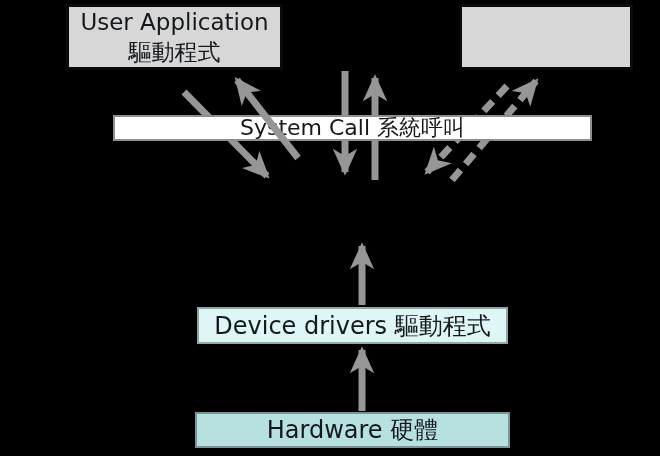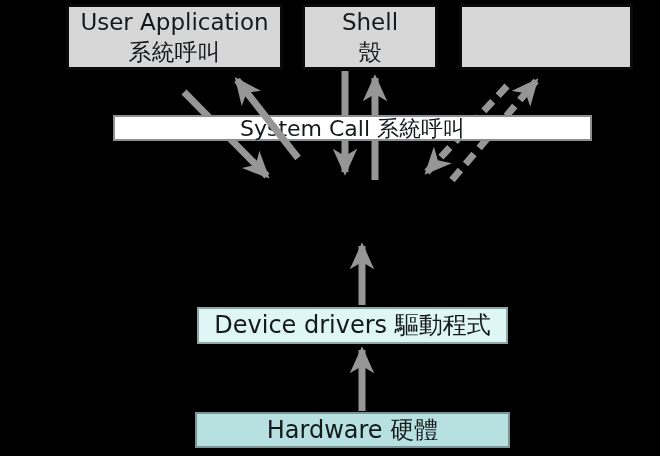--- a/index.html
+++ b/index.html
@@ -7,21 +7,21 @@
     position: relative;
     width: 660px;
     height: 456px;
     background: var(--background, #000);
     overflow: hidden;
     font-family: "DejaVu Sans", sans-serif;
     color: var(--text, #15191c);
   }
   .layer { position: absolute; left: 0; top: 0; }
   #arrows-behind { z-index: 1; }
-  .node { position: absolute; box-sizing: border-box; display: flex; flex-direction: column; align-items: center; justify-content: flex-start; text-align: center; z-index: 2; }
+  .node { position: absolute; box-sizing: border-box; display: flex; flex-direction: column; align-items: center; justify-content: center; text-align: center; z-index: 2; }
   .topbox {
     top: 4px; height: 66px;
     background: var(--top-box-fill, #d7d7d7);
     border: 3px solid var(--top-box-border, #000);
     font-size: 23px; line-height: 30px;
   }
   #box-user-application { left: 66px;  width: 217px; }
   #box-shell           { left: 302px; width: 136px; }
   #box-gui             { left: 459px; width: 174px; }
   #bar-system-call {
@@ -68,27 +68,23 @@
     <line class="shaft" x1="345" y1="71" x2="345" y2="172" marker-end="url(#ah)"></line>
     <line class="shaft" x1="375" y1="180" x2="375" y2="78" marker-end="url(#ah)"></line>
     <line class="shaft dashed" x1="452" y1="180" x2="536" y2="81" marker-end="url(#ah)"></line>
     <line class="shaft dashed" x1="507" y1="86" x2="427" y2="172" marker-end="url(#ah)"></line>
     <line class="shaft" x1="362" y1="305" x2="362" y2="246" marker-end="url(#ah)"></line>
     <line class="shaft" x1="362" y1="411" x2="362" y2="350" marker-end="url(#ah)"></line>
   </svg>
 
   <div class="node topbox" id="box-user-application">
     <div>User Application</div>
-    <div>系統呼叫</div>
+    <div>驅動程式</div>
   </div>
 
-  <div class="node topbox" id="box-shell">
-    <div>Shell</div>
-    <div>殼</div>
-  </div>
 
   <div class="node topbox" id="box-gui">
   </div>
 
   <div class="node" id="bar-system-call">
     <div>System Call 系統呼叫</div>
   </div>
 
 
   <div class="node" id="box-device-drivers">

